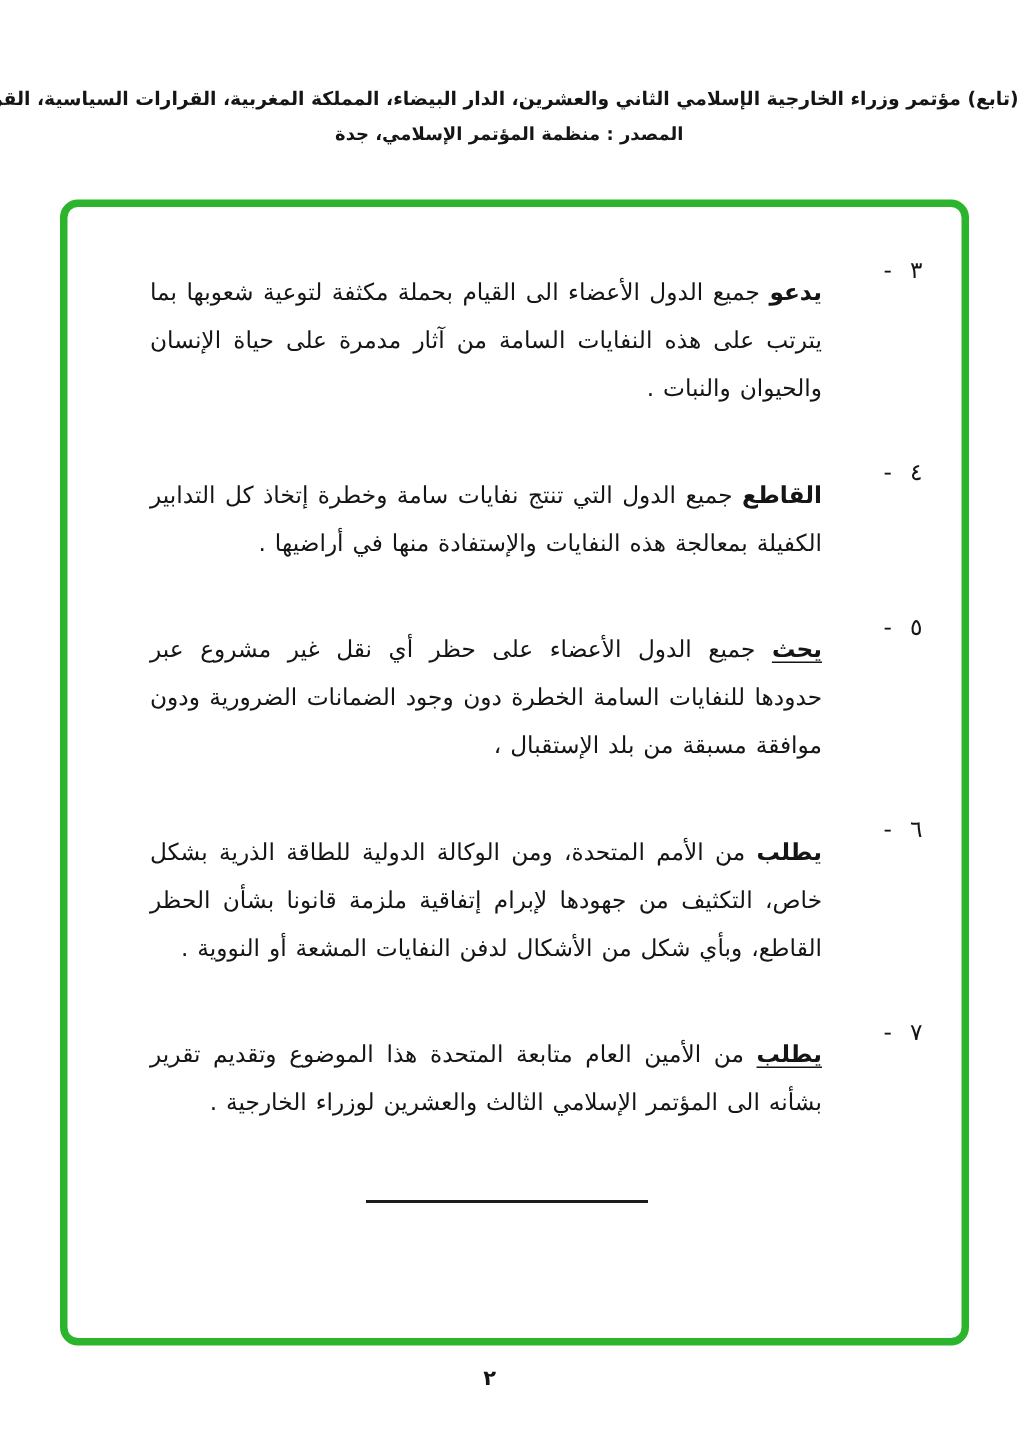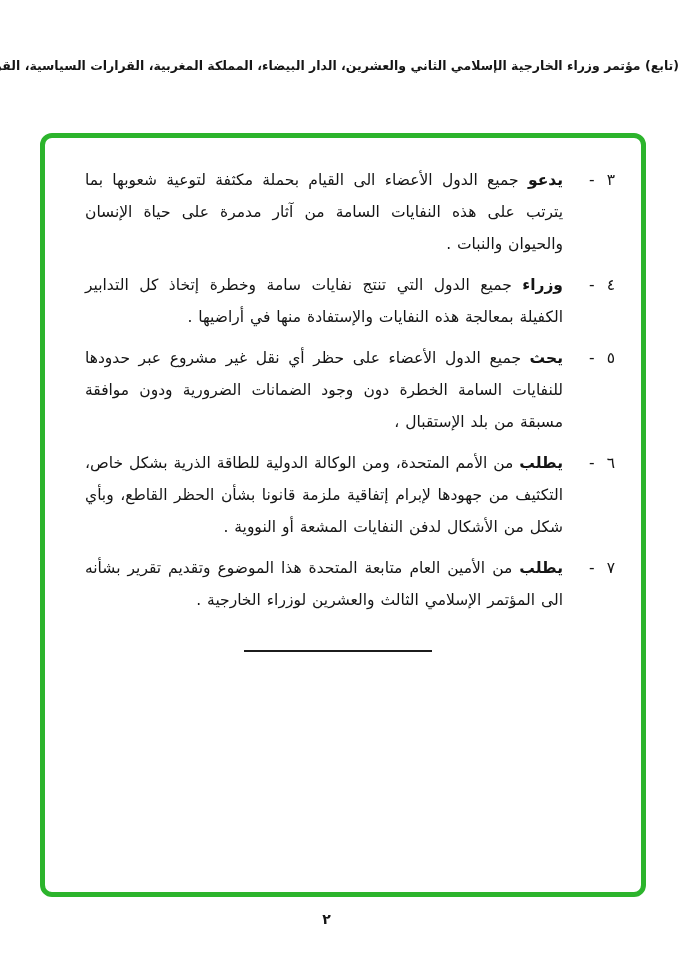--- a/index.html
+++ b/index.html
@@ -62,30 +62,31 @@
   .clause-marker {
     flex: 0 0 36px;
     font-size: 15.5px;
     line-height: 32px;
     white-space: nowrap;
     display: flex;
     gap: 12px;
   }
   .clause-text {
     flex: 1;
-    margin: 0;
+    margin: 15px;
     font-size: 15.5px;
     line-height: 32px;
     text-align: justify;
     word-spacing: 1px;
   }
   .lead {
     font-weight: bold;
   }
   .lead.u {
+    text-decoration: underline;
     text-underline-offset: 3px;
   }
 
   
   .divider {
     width: 188px;
     border: 0;
     border-top: 2px solid #1c1c1c;
     margin: 34px auto 0 auto;
     transform: translateX(-12px);
@@ -103,39 +104,40 @@
     transform: translateX(-13px);
   }
 </style>
 </head>
 <body>
 
 <div class="page">
 
   <div class="header">
     <div class="header-line1">(تابع) مؤتمر وزراء الخارجية الإسلامي الثاني والعشرين، الدار البيضاء، المملكة المغربية، القرارات السياسية، القرار رقم ٤١/٢٢-س</div>
+    <div class="header-line2">المصدر :  منظمة المؤتمر الإسلامي، جدة</div>
   </div>
 
   <div class="green-box">
     <div class="content">
 
       <div class="clause">
         <div class="clause-marker">
           <span>٣</span>
           <span>-</span>
         </div>
         <p class="clause-text"><span class="lead">يدعو</span> <span>جميع الدول الأعضاء الى القيام بحملة مكثفة لتوعية شعوبها بما يترتب على هذه النفايات السامة من آثار مدمرة على حياة الإنسان والحيوان والنبات .</span></p>
       </div>
 
       <div class="clause">
         <div class="clause-marker">
           <span>٤</span>
           <span>-</span>
         </div>
-        <p class="clause-text"><span class="lead">وزراء</span> <span>جميع الدول التي تنتج نفايات سامة وخطرة إتخاذ كل التدابير الكفيلة بمعالجة هذه النفايات والإستفادة منها في أراضيها .</span></p>
+        <p class="clause-text"><span class="lead">القاطع</span> <span>جميع الدول التي تنتج نفايات سامة وخطرة إتخاذ كل التدابير الكفيلة بمعالجة هذه النفايات والإستفادة منها في أراضيها .</span></p>
       </div>
 
       <div class="clause">
         <div class="clause-marker">
           <span>٥</span>
           <span>-</span>
         </div>
         <p class="clause-text"><span class="lead u">يحث</span> <span>جميع الدول الأعضاء على حظر أي نقل غير مشروع عبر حدودها للنفايات السامة الخطرة دون وجود الضمانات الضرورية ودون موافقة مسبقة من بلد الإستقبال ،</span></p>
       </div>
 

